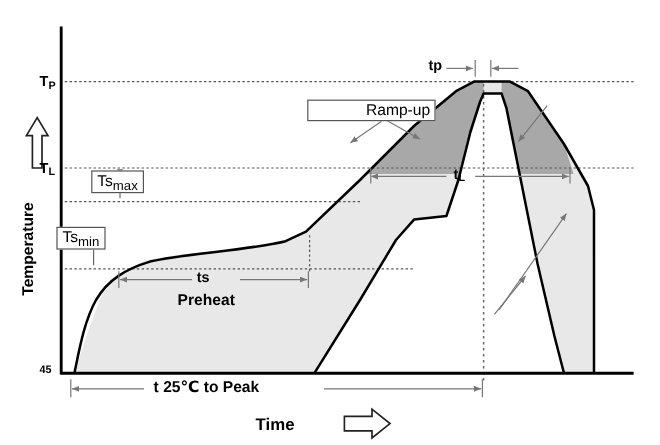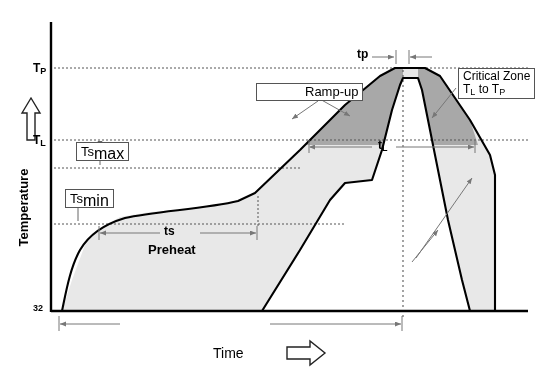--- a/index.html
+++ b/index.html
@@ -5,21 +5,21 @@
   html,body{margin:0;padding:0;background:#ffffff;}
   body{width:550px;height:371px;position:relative;overflow:hidden;
        font-family:"Liberation Sans","DejaVu Sans",sans-serif;color:#000;}
   #root{position:absolute;left:0;top:0;width:550px;height:371px;}
   svg{display:block;}
   .lbl{position:absolute;white-space:nowrap;font-weight:bold;}
   .boxlbl{position:absolute;border:1px solid #555;background:#fff;
           padding:1px 4px;font-size:13px;line-height:14px;white-space:nowrap;}
   .axlab{font-size:11px;}
   .sub{font-size:9px;vertical-align:baseline;position:relative;top:2px;}
-  .bigsub{font-size:16px;position:relative;top:3px;}
+  .bigsub{font-size:11px;position:relative;top:3px;}
 </style>
 </head>
 <body>
 
 <div id="root">
 
 <svg width="550" height="371" viewBox="0 0 550 371">
   <defs>
     <marker id="ar" markerWidth="7" markerHeight="7" refX="6" refY="2.5" orient="auto" markerUnits="strokeWidth">
       <path d="M0,0 L6,2.5 L0,5 z" fill="#777"></path>
@@ -98,49 +98,44 @@
 
   <path fill="#ffffff" stroke="#222" stroke-width="1.4" d="M287,347 L310,347 L310,341 L325,353 L310,365 L310,359 L287,359 Z"></path>
 </svg>
 
 <div class="lbl axlab" style="left:33px;top:61px;font-size:12px;">
   <span>T</span><span class="sub">P</span>
 </div>
 <div class="lbl axlab" style="left:33px;top:133px;font-size:12px;">
   <span>T</span><span class="sub">L</span>
 </div>
-<div class="lbl" style="left:33px;top:303px;font-size:9px;">32</div>
+<div class="lbl" style="left:33px;top:303px;font-size:9px;">45</div>
 
 <div class="lbl" style="left:-32px;top:200px;width:110px;text-align:center;
             transform:rotate(-90deg);font-weight:bold;font-size:13px;">
   <span>Temperature</span>
 </div>
 
-<div class="lbl" style="left:213px;top:345px;font-weight:normal;font-size:14px;">
+<div class="lbl" style="left:213px;top:345px;font-weight:bold;font-size:14px;">
   <span>Time</span>
 </div>
 
 <div class="boxlbl" style="left:76px;top:142px;">
   <span>Ts</span><span class="bigsub">max</span>
 </div>
-<div class="boxlbl" style="left:65px;top:189px;">
+<div class="boxlbl" style="left:47px;top:189px;">
   <span>Ts</span><span class="bigsub">min</span>
 </div>
 <div class="boxlbl" style="left:256px;top:83px;padding-left:48px;">Ramp-up</div>
 
-<div class="boxlbl" style="left:458px;top:68px;line-height:13px;font-size:12px;">
-  <div>Critical Zone</div>
-  <div>
-    <span>T</span><span class="sub">L</span><span> to T</span><span class="sub">P</span>
-  </div>
-</div>
 
 <div class="lbl" style="left:357px;top:47px;font-size:12px;">tp</div>
 
 <div class="lbl" style="left:378px;top:138px;font-size:12px;">
   <span>t</span><span class="sub">L</span>
 </div>
 
 <div class="lbl" style="left:164px;top:224px;font-size:12px;">ts</div>
 <div class="lbl" style="left:148px;top:242px;font-size:13px;text-align:right;">Preheat</div>
 
+<div class="lbl" style="left:128px;top:315px;font-size:13px;">t 25℃ to Peak</div>
 
 </div>
 
 </body></html>

